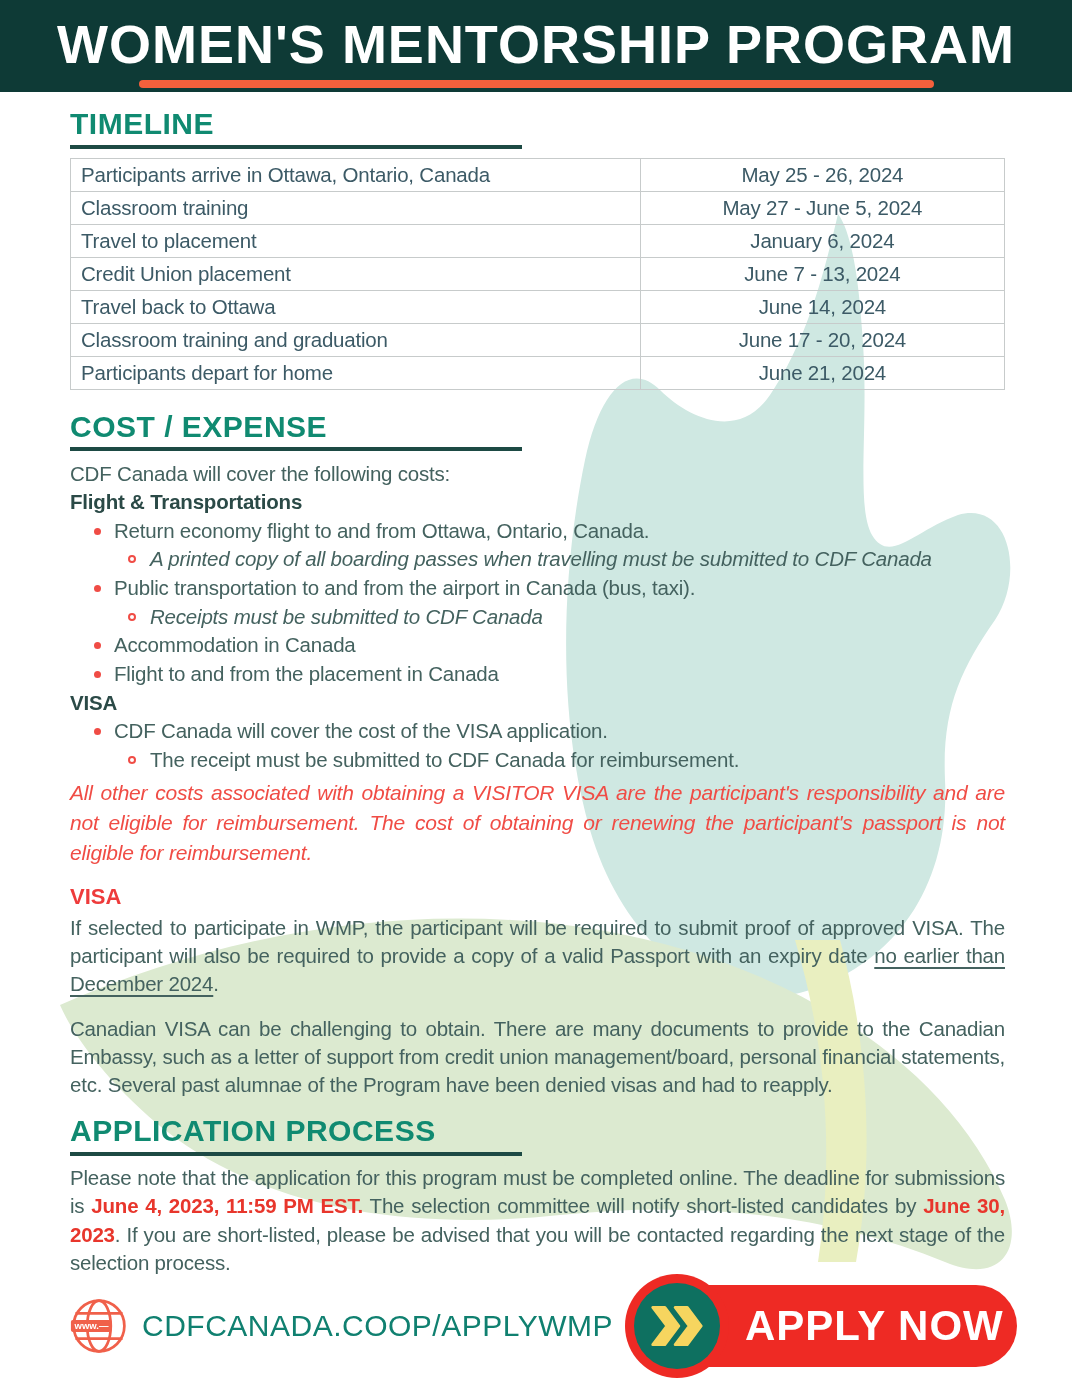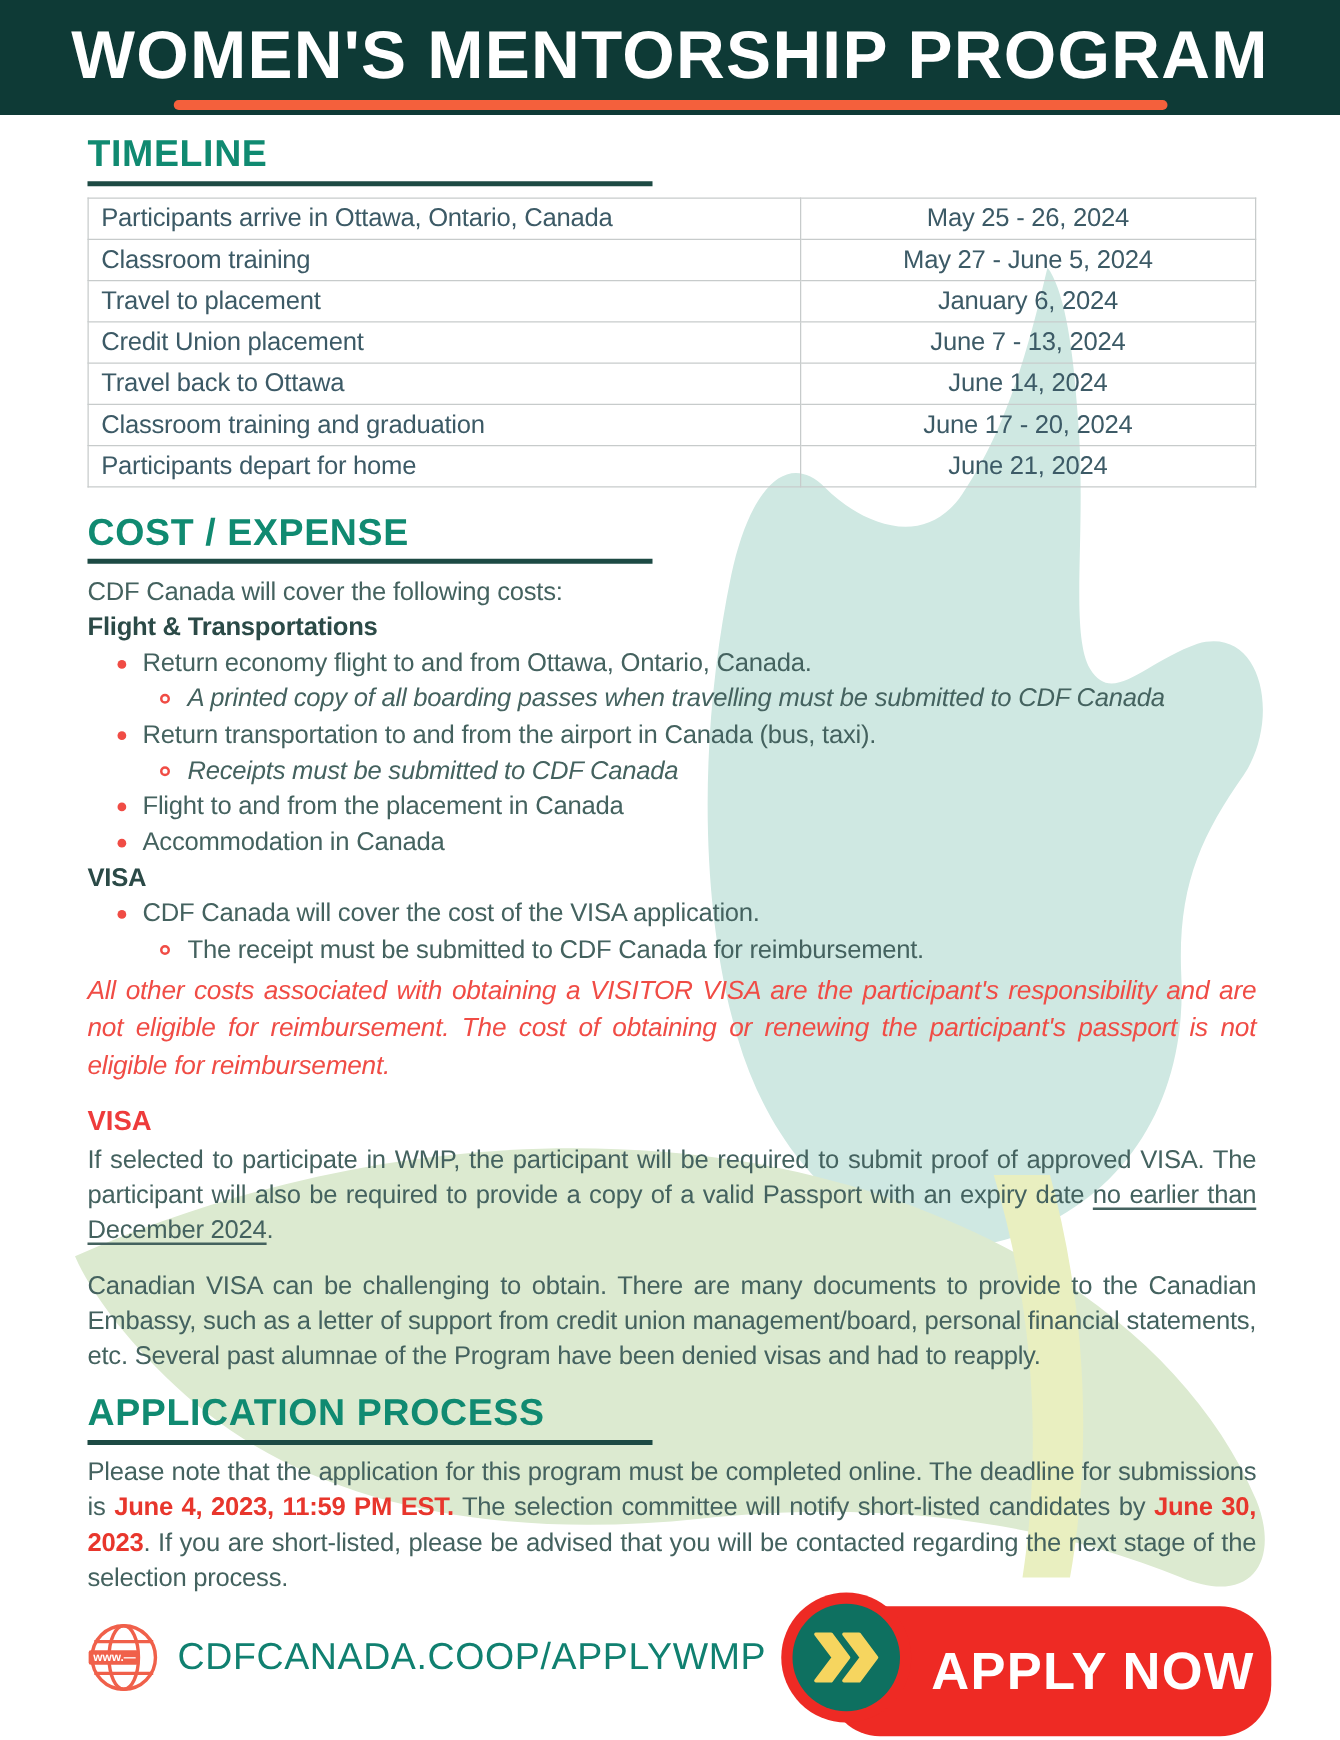--- a/index.html
+++ b/index.html
@@ -49,21 +49,21 @@
   .u{text-decoration:underline;text-decoration-thickness:2px;text-underline-offset:4px;}
 
   .application{margin-top:16px;}
   .application p{margin-top:8px;}
   .red-bold{color:var(--red-date);font-weight:700;}
 
   .footer{position:absolute;z-index:2;left:70px;right:55px;bottom:14px;display:flex;align-items:center;justify-content:space-between;}
   .url-wrap{display:flex;align-items:center;gap:14px;}
   .url-text{color:var(--url-teal);font-size:30px;letter-spacing:.5px;font-weight:400;}
   .apply{position:relative;width:392px;height:104px;cursor:pointer;}
-  .apply .pill{position:absolute;left:38px;top:11px;right:0;height:104px;background:var(--button-red);border-radius:41px;display:flex;align-items:center;padding-left:82px;}
+  .apply .pill{position:absolute;left:38px;top:11px;right:0;height:82px;background:var(--button-red);border-radius:41px;display:flex;align-items:center;padding-left:82px;}
   .apply .pill span{color:#ffffff;font-weight:800;font-size:42px;letter-spacing:1px;white-space:nowrap;}
   .apply .badge{position:absolute;left:0;top:0;width:104px;height:104px;border-radius:50%;background:var(--button-red);display:flex;align-items:center;justify-content:center;}
   .apply .inner{width:86px;height:86px;border-radius:50%;background:var(--button-green);display:flex;align-items:center;justify-content:center;}
 </style>
 </head>
 <body>
 
 <div class="page">
 
   <svg class="watermark" viewBox="0 0 1072 1392" xmlns="http://www.w3.org/2000/svg" aria-hidden="true">
@@ -117,24 +117,24 @@
     </div>
 
     <div class="cost">
       <div class="sec-head">COST / EXPENSE</div>
       <div class="sec-rule"></div>
       <p style="margin-top:9px;">CDF Canada will cover the following costs:</p>
       <p class="bold-sub">Flight &amp; Transportations</p>
 
       <div class="li1"><span class="dot"></span><span>Return economy flight to and from Ottawa, Ontario, Canada.</span></div>
       <div class="li2"><span class="ring"></span><span>A printed copy of all boarding passes when travelling must be submitted to CDF Canada</span></div>
-      <div class="li1"><span class="dot"></span><span>Return transportation to and from the airport in Canada (bus, taxi).</span></div>
+      <div class="li1"><span class="dot"></span><span>Public transportation to and from the airport in Canada (bus, taxi).</span></div>
       <div class="li2"><span class="ring"></span><span>Receipts must be submitted to CDF Canada</span></div>
+      <div class="li1"><span class="dot"></span><span>Accommodation in Canada</span></div>
       <div class="li1"><span class="dot"></span><span>Flight to and from the placement in Canada</span></div>
-      <div class="li1"><span class="dot"></span><span>Accommodation in Canada</span></div>
 
       <p class="bold-sub">VISA</p>
       <div class="li1"><span class="dot"></span><span>CDF Canada will cover the cost of the VISA application.</span></div>
       <div class="li2" style="font-style:normal;"><span class="ring"></span><span>The receipt must be submitted to CDF Canada for reimbursement.</span></div>
 
       <p class="disclaimer just">All other costs associated with obtaining a VISITOR VISA are the participant's responsibility and are not eligible for reimbursement. The cost of obtaining or renewing the participant's passport is not eligible for reimbursement.</p>
     </div>
 
     <div class="note">
       <div class="note-head">VISA</div>

